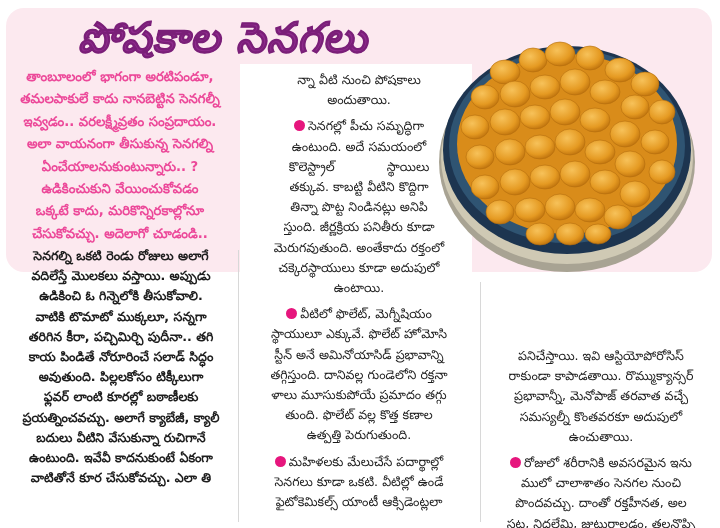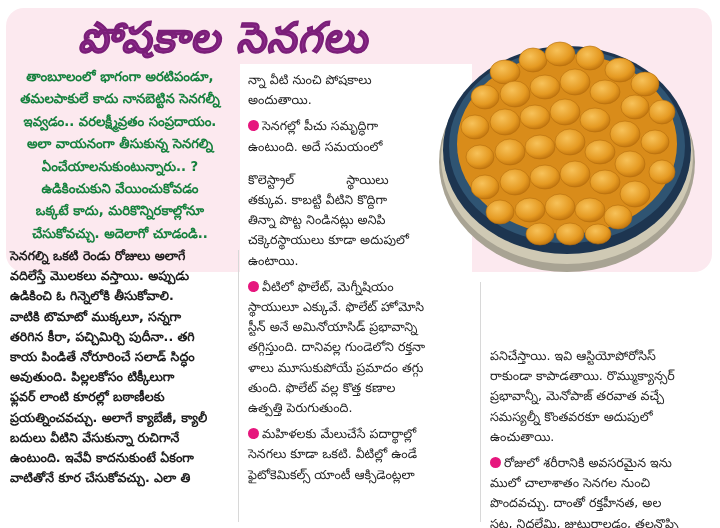--- a/index.html
+++ b/index.html
@@ -1,24 +1,24 @@
 <!DOCTYPE html>
 <html><head>
 <meta charset="utf-8">
 <style>
   html, body { margin:0; padding:0; }
   body { width:720px; height:528px; background:#ffffff; position:relative; overflow:hidden; font-family:"DejaVu Sans", sans-serif; }
   .pink-bg { position:absolute; left:6px; top:8px; width:706px; height:264px; background:#fce9ef; border-radius:18px; }
   .title { position:absolute; left:78px; top:12px; font-size:42px; font-weight:bold; color:#8e2a8c; letter-spacing:1px; line-height:52px; -webkit-text-stroke:1px #7a1f78; }
-  .intro { position:absolute; left:8px; top:66px; width:224px; height:178px; text-align:center; color:#15803d; font-size:13.2px; font-weight:bold; line-height:22.4px; }
+  .intro { position:absolute; left:8px; top:66px; width:224px; height:178px; text-align:center; color:#ec4899; font-size:13.2px; font-weight:bold; line-height:22.4px; }
   .intro .line { display:block; white-space:nowrap; }
   .white-col { position:absolute; left:240px; top:64px; width:232px; height:210px; background:#ffffff; }
   .bowl { position:absolute; left:430px; top:12px; width:270px; height:262px; }
   .body-text { position:absolute; color:#1d1d1d; font-size:12.6px; line-height:20.2px; }
-  .body-text .line { display:block; white-space:nowrap; }
+  .body-text .line { display:block; white-space:nowrap;text-align:center; }
   .col1 { left:10px; top:246px; width:222px;font-weight:bold; }
   .col2 { left:248px; top:70px; width:222px; }
   .col3 { left:490px; top:322px; width:222px;margin-top:24px; }
   .dot { display:inline-block; width:11px; height:11px; border-radius:50%; background:#e6167d; margin-right:3px; vertical-align:-1px; }
   .para-gap { height:6px; }
   .col-rule { position:absolute; width:1px; background:#d8d8d8; }
 </style>
 </head>
 <body>
 
@@ -113,23 +113,25 @@
 </div>
 
 <div class="col-rule" style="left:238px; top:250px; height:272px;"></div>
 
 <div class="body-text col2">
   <span class="line">న్నా వీటి నుంచి పోషకాలు</span>
   <span class="line">అందుతాయి.</span>
   <div class="para-gap"></div>
   <span class="line"><span class="dot"></span><span>సెనగల్లో పీచు సమృద్ధిగా</span></span>
   <span class="line">ఉంటుంది. అదే సమయంలో</span>
-  <span class="line" style="white-space:pre;margin-top:13px;">కొలెస్ట్రాల్             స్థాయిలు</span>
+  <span class="line" style="white-space:pre;">కొలెస్ట్రాల్             స్థాయిలు</span>
   <span class="line">తక్కువ. కాబట్టి వీటిని కొద్దిగా</span>
   <span class="line">తిన్నా పొట్ట నిండినట్లు అనిపి</span>
+  <span class="line">స్తుంది. జీర్ణక్రియ పనితీరు కూడా</span>
+  <span class="line">మెరుగవుతుంది. అంతేకాదు రక్తంలో</span>
   <span class="line">చక్కెరస్థాయులు కూడా అదుపులో</span>
   <span class="line">ఉంటాయి.</span>
   <div class="para-gap"></div>
   <span class="line"><span class="dot"></span><span>వీటిలో ఫొలేట్, మెగ్నీషియం</span></span>
   <span class="line">స్థాయులూ ఎక్కువే. ఫొలేట్ హోమోసి</span>
   <span class="line">స్టీన్ అనే అమినోయాసిడ్ ప్రభావాన్ని</span>
   <span class="line">తగ్గిస్తుంది. దానివల్ల గుండెలోని రక్తనా</span>
   <span class="line">ళాలు మూసుకుపోయే ప్రమాదం తగ్గు</span>
   <span class="line">తుంది. ఫొలేట్ వల్ల కొత్త కణాల</span>
   <span class="line">ఉత్పత్తి పెరుగుతుంది.</span>

